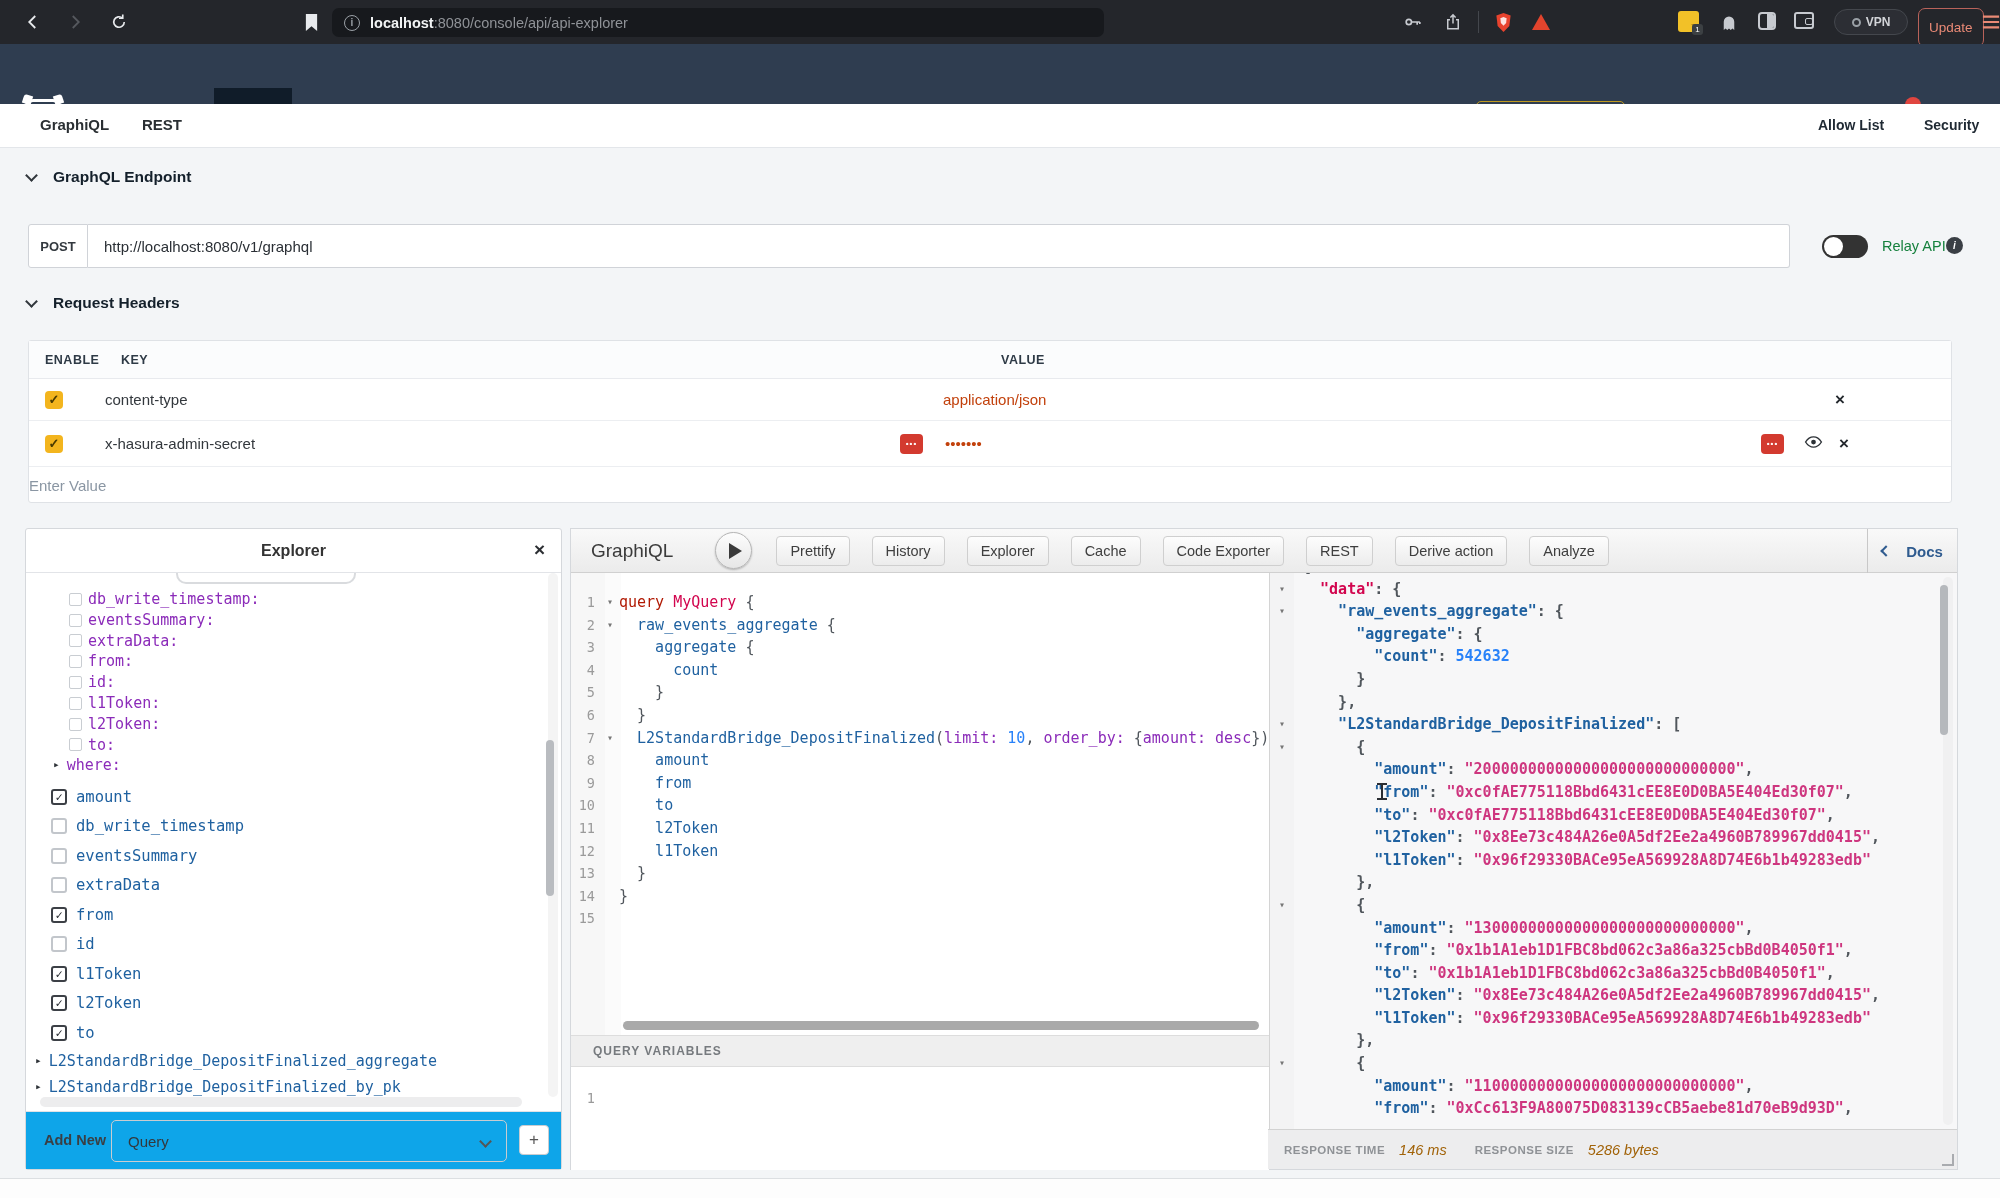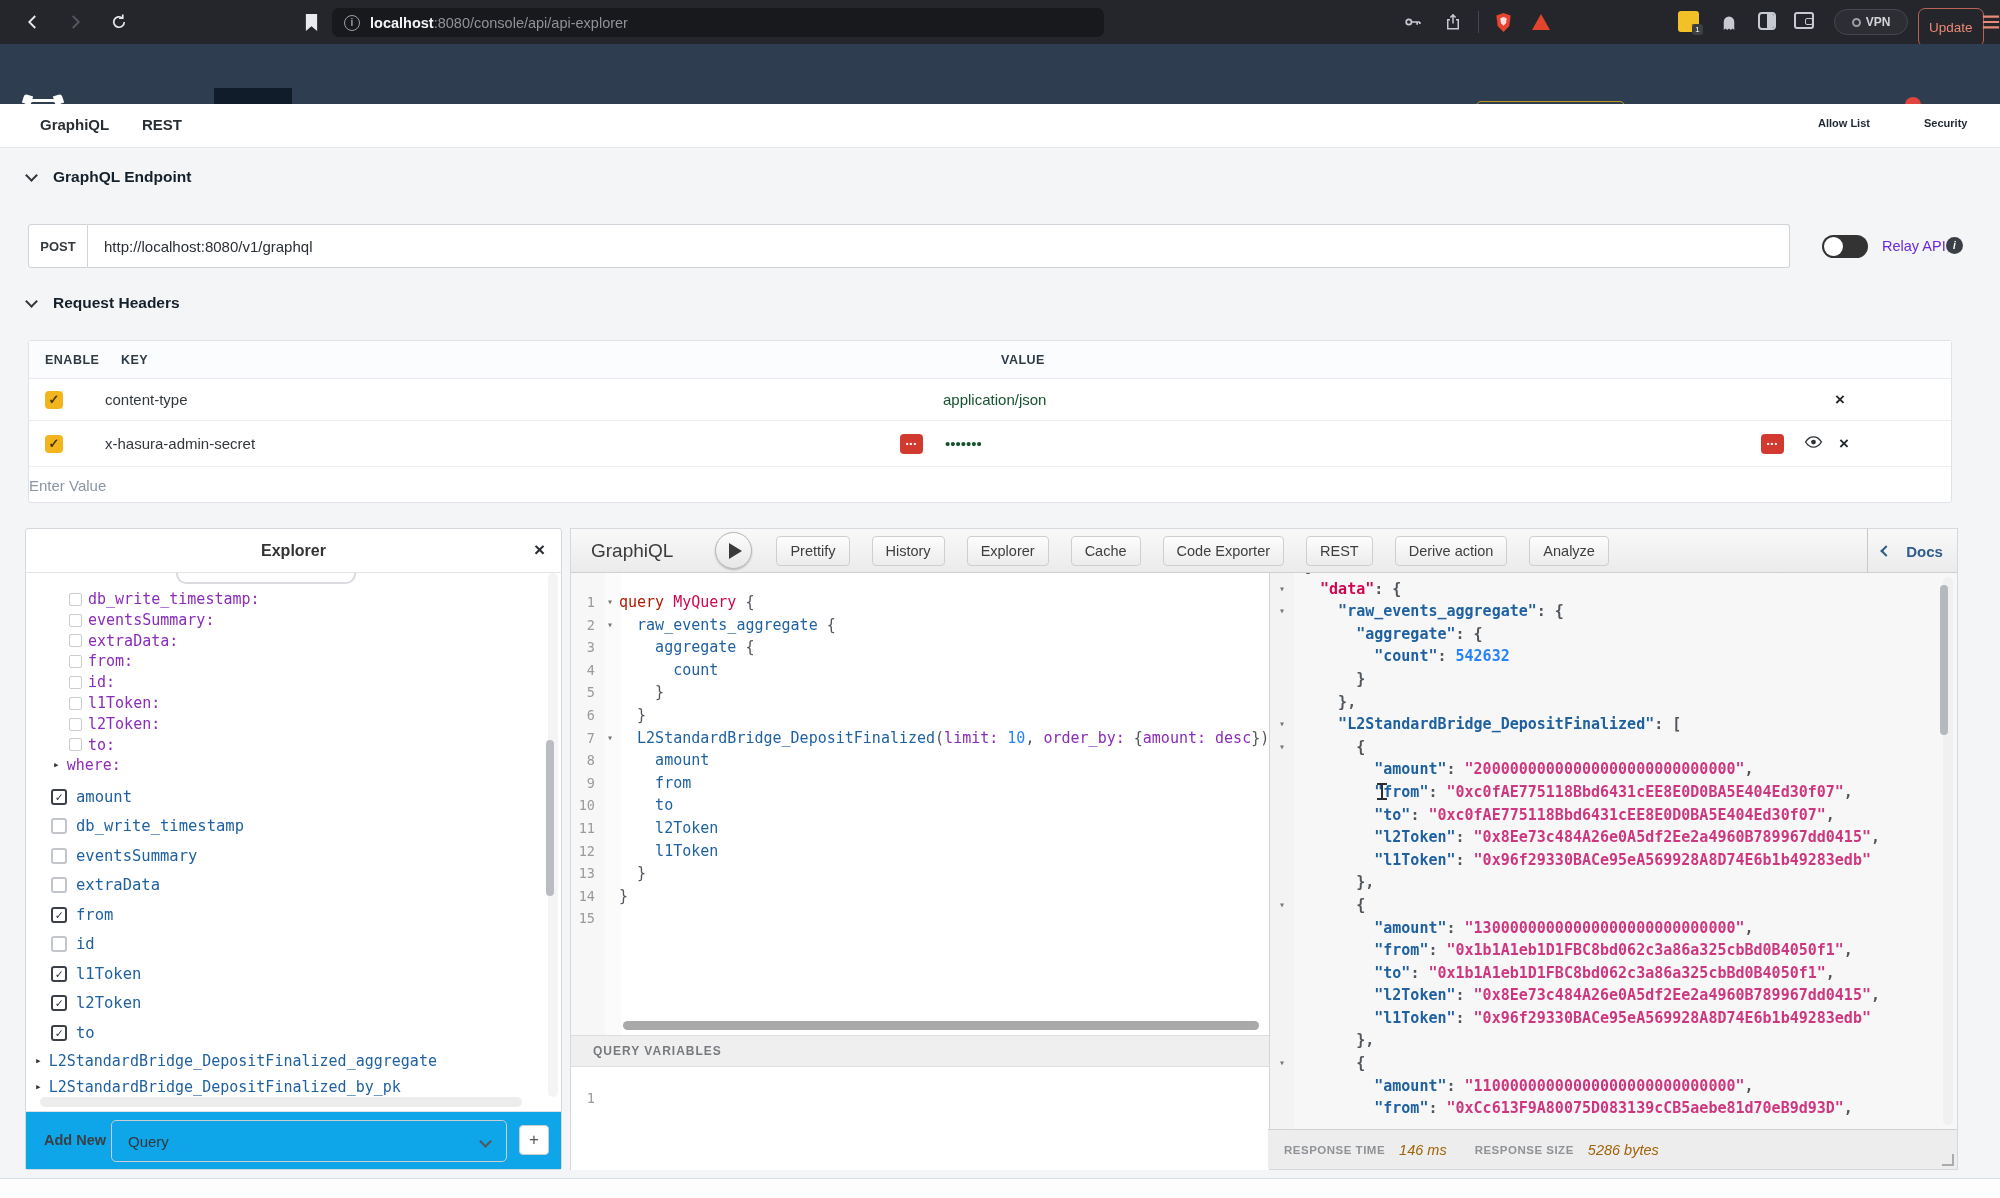--- a/index.html
+++ b/index.html
@@ -46,42 +46,42 @@
   #enterprise-btn .star { color:#f2c40f; font-size:16px; }
   .nav-util { display:flex; align-items:center; gap:8px; color:#fff; font-size:13px; font-weight:bold; letter-spacing:.4px; cursor:pointer; }
   .help-circ { width:16px; height:16px; border:1.7px solid #fff; border-radius:50%; font-size:10.5px; display:flex; align-items:center; justify-content:center; }
   #bell-wrap { position:relative; cursor:pointer; }
   #bell-badge { position:absolute; left:9px; top:-9px; width:16px; height:16px; background:#e0453f; border-radius:50%; }
 
   
   #subnav { left:0; top:104px; width:2000px; height:44px; background:#fff; border-bottom:1px solid #e3e6ea; }
   .subtab { position:absolute; top:12px; font-size:15px; font-weight:bold; color:#2a2f33; cursor:pointer; }
   #subtab-underline { position:absolute; left:30px; top:139px; width:88px; height:4px; background:#a9c3d9; border-radius:2px; }
-  .subnav-link { position:absolute; top:13px; font-size:11px; font-weight:bold; color:#1f2933; cursor:pointer; }
+  .subnav-link { position:absolute; top:13px; font-size:14px; font-weight:bold; color:#1f2933; cursor:pointer; }
 
   
   .chev { display:inline-block; width:9px; height:9px; border-right:2px solid #30363c; border-bottom:2px solid #30363c; transform:rotate(45deg); }
   .section-title { font-size:15.5px; font-weight:bold; color:#14202b; }
   #endpoint-row { left:28px; top:224px; height:44px; display:flex; }
   #post-box { width:60px; height:44px; background:#fff; border:1px solid #d0d3d8; display:flex; align-items:center; justify-content:center; font-size:13px; font-weight:bold; color:#33393f; border-radius:3px 0 0 3px; }
   #endpoint-input { width:1702px; height:44px; background:#fff; border:1px solid #d0d3d8; border-left:none; display:flex; align-items:center; padding-left:16px; font-size:15px; color:#2a2f35; border-radius:0 3px 3px 0; }
   #relay-toggle { left:1822px; top:235px; width:46px; height:23px; background:#333; border-radius:12px; cursor:pointer; }
   #relay-toggle .knob { position:absolute; left:2px; top:2px; width:19px; height:19px; background:#fff; border-radius:50%; }
-  #relay-label { left:1882px; top:238px; font-size:14.5px; color:#6d28d9; }
+  #relay-label { left:1882px; top:238px; font-size:14.5px; color:#15803d; }
   .info-circ { width:17px; height:17px; background:#3a3f45; border-radius:50%; color:#fff; font-size:10px; font-weight:bold; display:flex; align-items:center; justify-content:center; font-style:italic; }
 
   
   #headers-table { left:28px; top:340px; width:1924px; height:163px; background:#fff; border:1px solid #dfe2e6; border-radius:3px; }
   #ht-header { display:flex; height:38px; background:#fbfcfd; border-bottom:1px solid #e8eaee; align-items:center; font-size:12.5px; font-weight:bold; color:#2e3a46; letter-spacing:.5px; }
   .ht-row { display:flex; align-items:center; border-bottom:1px solid #eceef1; position:relative; }
   .cb-yellow { width:18px; height:18px; background:#f3b51e; border-radius:4px; color:#4a3a00; font-size:13px; font-weight:bold; text-align:center; line-height:18px; }
   .red-badge { width:23px; height:20px; background:#d33a2f; border-radius:4px; color:#fff; font-size:8px; letter-spacing:1px; text-align:center; line-height:19px; font-weight:bold; }
   .x-mark { font-size:17px; font-weight:bold; color:#23282d; cursor:pointer; }
   .ht-key { font-size:15px; color:#33383d; }
-  .ht-val { font-size:15px; color:#14532d; }
+  .ht-val { font-size:15px; color:#c2410c; }
   .placeholder { color:#8a96a3 !important; }
 
   
   #explorer-card { left:25px; top:528px; width:537px; height:642px; background:#fff; border:1px solid #d5d8dc; border-radius:3px; }
   #explorer-head { height:44px; border-bottom:1px solid #e2e4e8; position:relative; display:flex; align-items:center; justify-content:center; font-size:16px; font-weight:bold; color:#333; }
   #explorer-close { position:absolute; right:16px; top:10px; font-size:19px; font-weight:bold; color:#2c2f33; cursor:pointer; }
   #explorer-partialbox { position:absolute; left:150px; top:44px; width:180px; height:11px; border:2px solid #d9dbde; border-top:none; border-radius:0 0 10px 10px; }
   #explorer-list { position:absolute; left:0; top:44px; width:516px; height:524px; overflow:hidden; padding-top:16px; font-family:"DejaVu Sans Mono", monospace; }
   .x-arg { height:20.8px; line-height:20.8px; padding-left:43px; font-size:15px; color:#8b2bb9; white-space:pre; display:flex; align-items:center; gap:6px; }
   .x-cb-sm { width:13px; height:13px; border:1.5px solid #c9cdd2; border-radius:2px; background:#fff; flex:none; }

